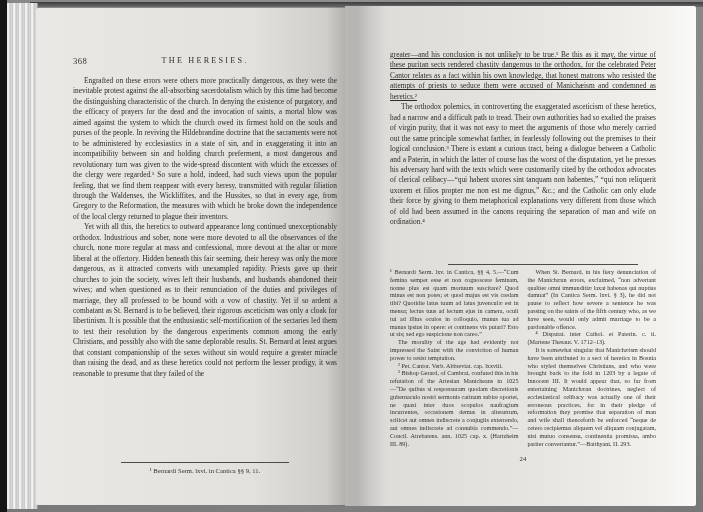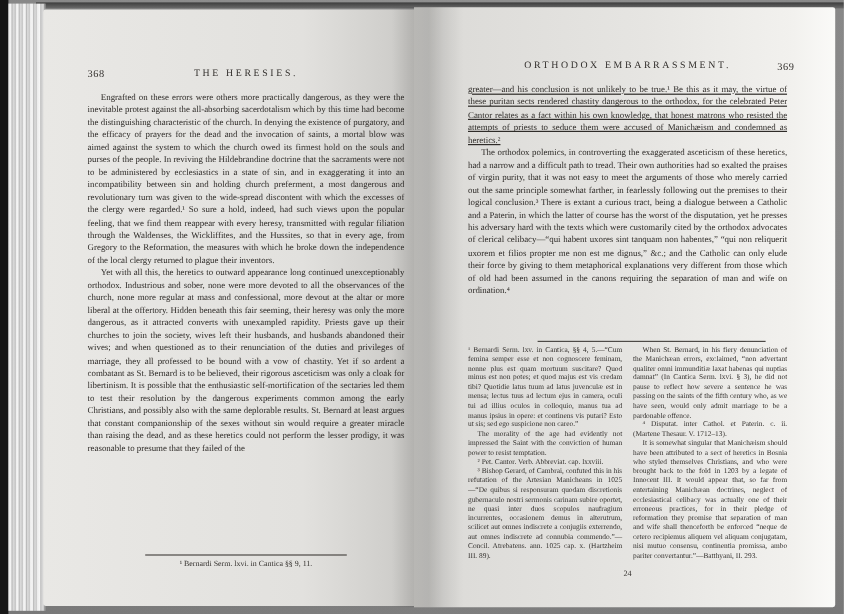--- a/index.html
+++ b/index.html
@@ -117,24 +117,20 @@
     </div>
     <div class="body-text">
       <p>Engrafted on these errors were others more practically dangerous, as they were the inevitable protest against the all-absorbing sacerdotalism which by this time had become the distinguishing characteristic of the church.  In denying the existence of purgatory, and the efficacy of prayers for the dead and the invocation of saints, a mortal blow was aimed against the system to which the church owed its firmest hold on the souls and purses of the people.  In reviving the Hildebrandine doctrine that the sacraments were not to be administered by ecclesiastics in a state of sin, and in exaggerating it into an incompatibility between sin and holding church preferment, a most dangerous and revolutionary turn was given to the wide-spread discontent with which the excesses of the clergy were regarded.¹  So sure a hold, indeed, had such views upon the popular feeling, that we find them reappear with every heresy, transmitted with regular filiation through the Waldenses, the Wickliffites, and the Hussites, so that in every age, from Gregory to the Reformation, the measures with which he broke down the independence of the local clergy returned to plague their inventors.</p>
       <p>Yet with all this, the heretics to outward appearance long continued unexceptionably orthodox.  Industrious and sober, none were more devoted to all the observances of the church, none more regular at mass and confessional, more devout at the altar or more liberal at the offertory.  Hidden beneath this fair seeming, their heresy was only the more dangerous, as it attracted converts with unexampled rapidity.  Priests gave up their churches to join the society, wives left their husbands, and husbands abandoned their wives; and when questioned as to their renunciation of the duties and privileges of marriage, they all professed to be bound with a vow of chastity.  Yet if so ardent a combatant as St. Bernard is to be believed, their rigorous asceticism was only a cloak for libertinism.  It is possible that the enthusiastic self-mortification of the sectaries led them to test their resolution by the dangerous experiments common among the early Christians, and possibly also with the same deplorable results.  St. Bernard at least argues that constant companionship of the sexes without sin would require a greater miracle than raising the dead, and as these heretics could not perform the lesser prodigy, it was reasonable to presume that they failed of the</p>
     </div>
     <hr class="footnote-rule divider">
     <div class="footnote-single">¹ Bernardi Serm. lxvi. in Cantica §§ 9, 11.</div>
   </div>
 
   <div class="page right">
-    <div class="running-head">
-      <span class="title">ORTHODOX EMBARRASSMENT.</span>
-      <span class="pageno">369</span>
-    </div>
     <div class="body-text">
       <p class="noindent">greater—and his conclusion is not unlikely to be true.¹  Be this as it may, the virtue of these puritan sects rendered chastity dangerous to the orthodox, for the celebrated Peter Cantor relates as a fact within his own knowledge, that honest matrons who resisted the attempts of priests to seduce them were accused of Manichæism and condemned as heretics.²</p>
       <p>The orthodox polemics, in controverting the exaggerated asceticism of these heretics, had a narrow and a difficult path to tread.  Their own authorities had so exalted the praises of virgin purity, that it was not easy to meet the arguments of those who merely carried out the same principle somewhat farther, in fearlessly following out the premises to their logical conclusion.³  There is extant a curious tract, being a dialogue between a Catholic and a Paterin, in which the latter of course has the worst of the disputation, yet he presses his adversary hard with the texts which were customarily cited by the orthodox advocates of clerical celibacy—“qui habent uxores sint tanquam non habentes,” “qui non reliquerit uxorem et filios propter me non est me dignus,” &amp;c.; and the Catholic can only elude their force by giving to them metaphorical explanations very different from those which of old had been assumed in the canons requiring the separation of man and wife on ordination.⁴</p>
     </div>
     <hr class="footnote-rule divider">
     <div class="footnote-cols">
       <div class="col">
         <p class="noindent">¹ Bernardi Serm. lxv. in Cantica, §§ 4, 5.—“Cum femina semper esse et non cognoscere feminam, nonne plus est quam mortuum suscitare?  Quod minus est non potes; et quod majus est vis credam tibi?  Quotidie latus tuum ad latus juvenculæ est in mensa; lectus tuus ad lectum ejus in camera, oculi tui ad illius oculos in colloquio, manus tua ad manus ipsius in opere: et continens vis putari?  Esto ut sis; sed ego suspicione non careo.”</p>
         <p>The morality of the age had evidently not impressed the Saint with the conviction of human power to resist temptation.</p>
         <p>² Pet. Cantor. Verb. Abbreviat. cap. lxxviii.</p>

